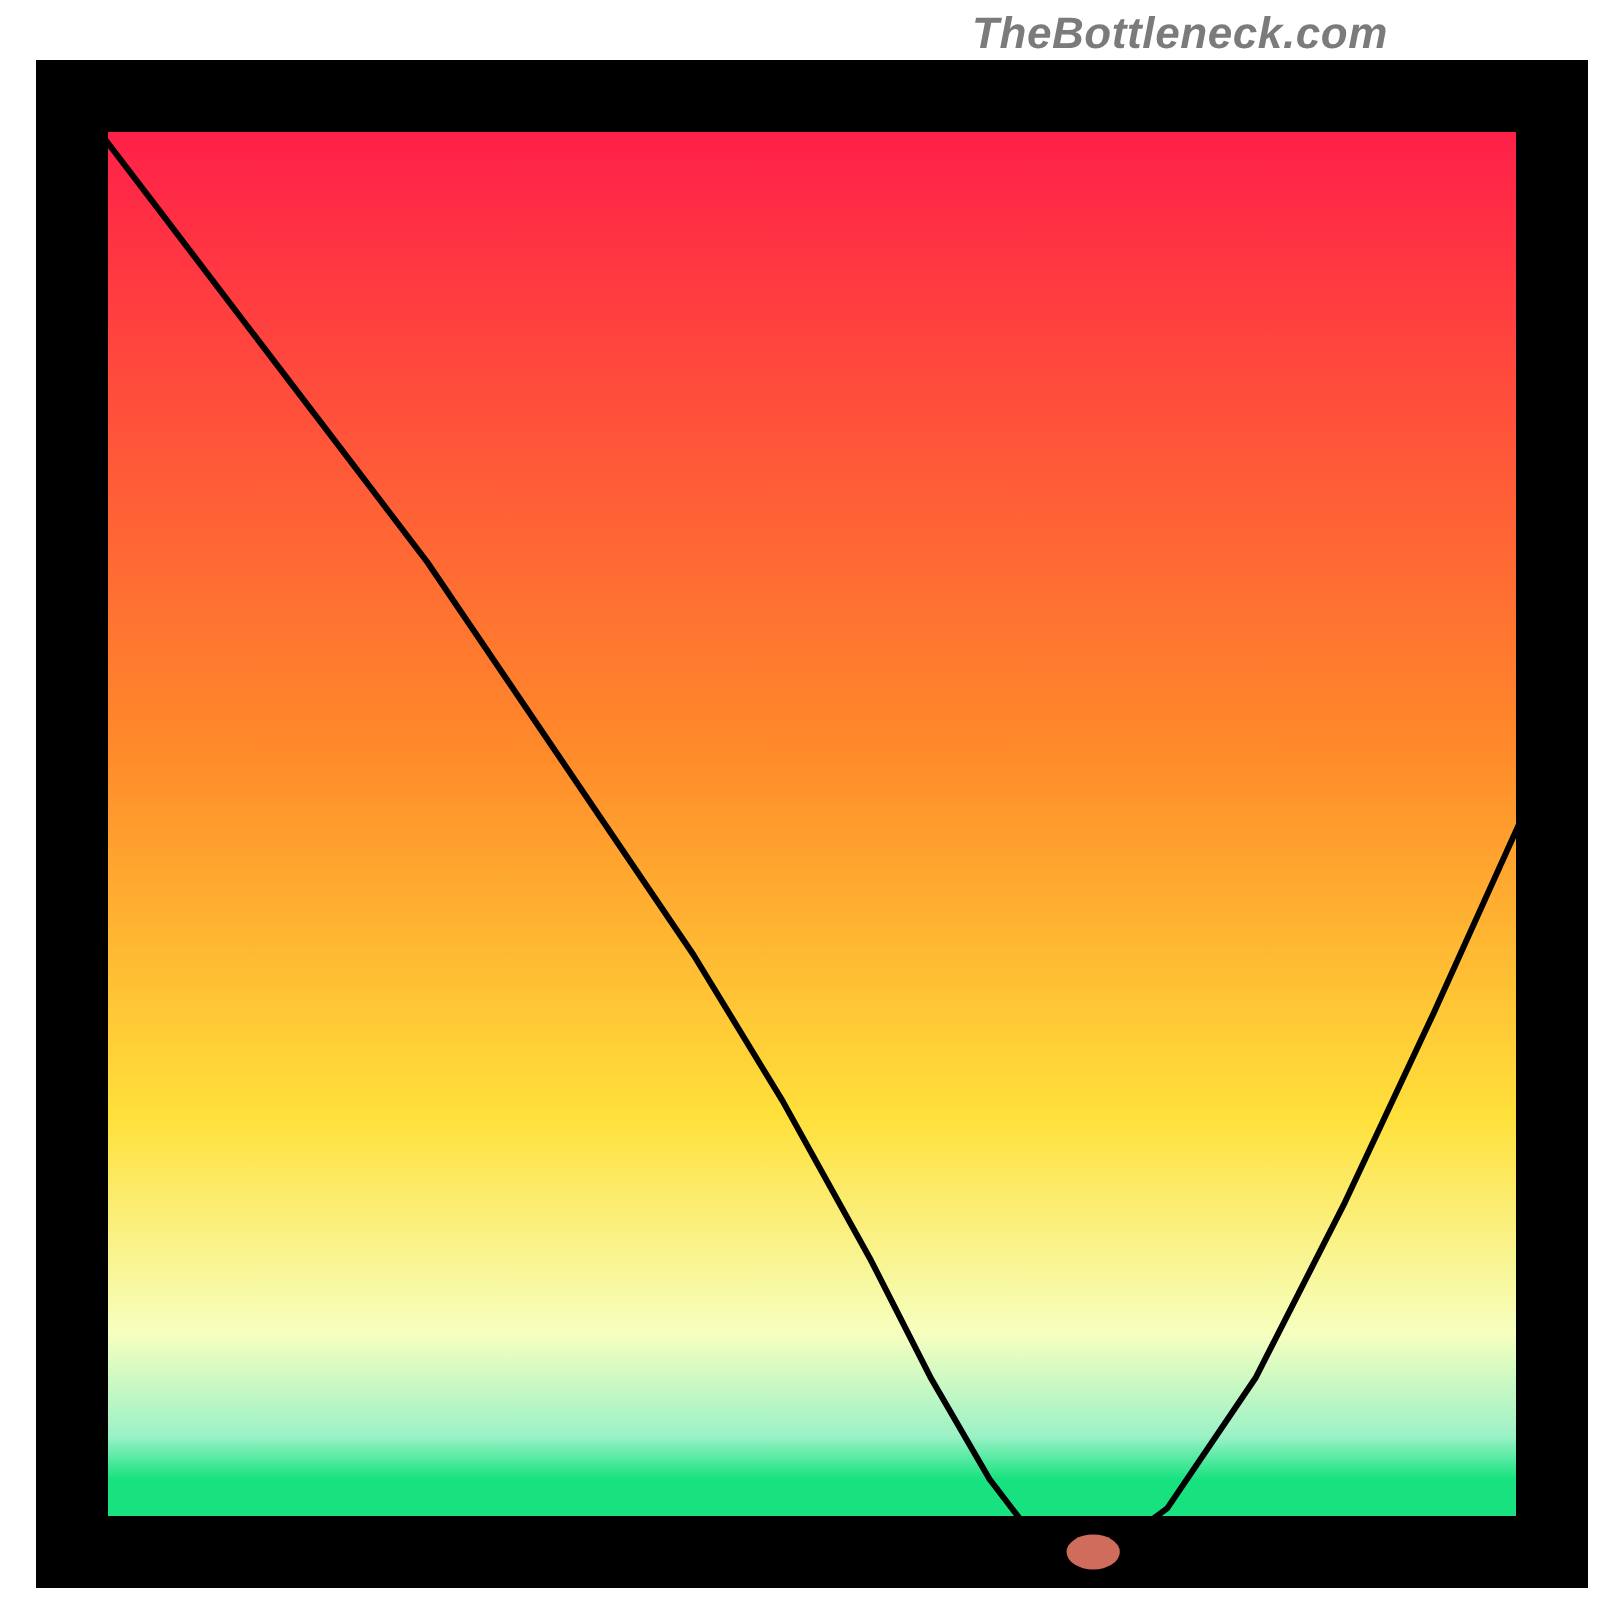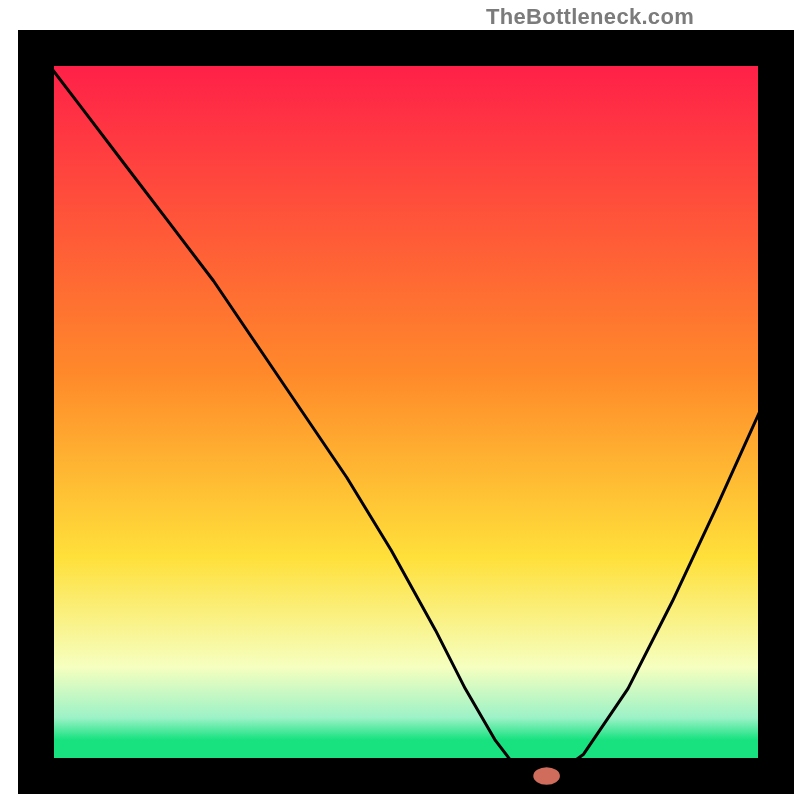--- a/index.html
+++ b/index.html
@@ -5,20 +5,21 @@
   body {
     margin: 0;
     padding: 0;
     background: #fff;
     font-family: Arial, Helvetica, sans-serif;
   }
   .wrap {
     position: relative;
     width: 704px;
     height: 800px;
+    font-style: italic;
   }
   .attrib {
     position: absolute;
     top: 4px;
     right: 10px;
     font-size: 22px;
     font-weight: 600;
     color: #7b7b7b;
     letter-spacing: 0.3px;
   }

